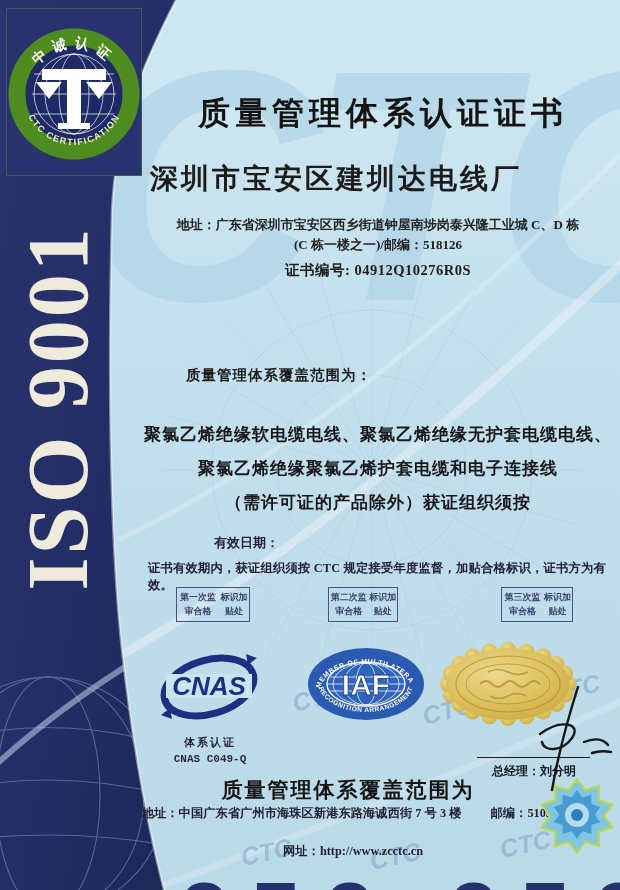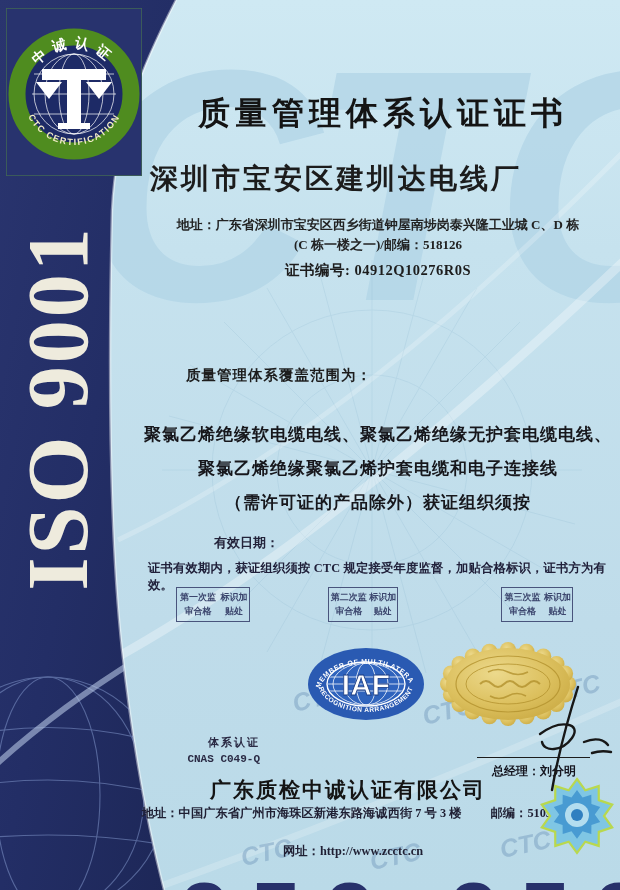--- a/index.html
+++ b/index.html
@@ -55,21 +55,21 @@
   .sbox{
     position:absolute;top:587px;height:33px;border:1px solid #49547c;
     display:flex;flex-direction:row;align-items:center;justify-content:center;
     font-weight:bold;font-size:9px;line-height:1.45;color:#3c466e;text-align:center;
   }
   .sbox.b1{left:176px;width:72px;}
   .sbox.b2{left:328px;width:68px;}
   .sbox.b3{left:501px;width:70px;}
 
   .cnas-logo{position:absolute;left:158px;top:648px;}
-  .cnas-sub{position:absolute;left:160px;top:735px;width:100px;text-align:right;color:#2a2a44;}
+  .cnas-sub{position:absolute;left:160px;top:735px;width:100px;text-align:center;color:#2a2a44;}
   .cnas-sub .t1{font-weight:bold;font-size:11px;letter-spacing:2px;}
   .cnas-sub .t2{font-family:"Liberation Mono","DejaVu Sans Mono",monospace;font-weight:bold;font-size:11px;margin-top:3px;}
   .iaf-logo{position:absolute;left:306px;top:646px;}
   .gold-seal{position:absolute;left:436px;top:640px;}
   .sig-svg{position:absolute;left:500px;top:682px;z-index:4;}
   .sig-line{position:absolute;left:477px;top:757px;width:113px;border-top:1.6px solid #1c1c1c;}
   .sig-row{position:absolute;left:492px;top:763px;width:126px;display:flex;font-weight:bold;font-size:12px;color:#15151f;}
   .footer-company{
     position:absolute;left:118px;top:776px;width:460px;text-align:center;
     font-family:"Liberation Sans","DejaVu Sans",sans-serif;
@@ -215,20 +215,31 @@
     </div>
     <div class="sbox b2">
       <div>第二次监审合格</div>
       <div>标识加贴处</div>
     </div>
     <div class="sbox b3">
       <div>第三次监审合格</div>
       <div>标识加贴处</div>
     </div>
 
+    <div class="cnas-logo">
+      <svg width="102" height="78" viewBox="0 0 102 78">
+        <g transform="rotate(-16 51 39)">
+          <ellipse cx="51" cy="39" rx="46" ry="27" fill="none" stroke="#1c2f80" stroke-width="7"></ellipse>
+        </g>
+        <rect x="8" y="26" width="86" height="24" fill="#c9e3ef"></rect>
+        <text x="51" y="47" text-anchor="middle" font-family="Liberation Sans, DejaVu Sans, sans-serif" font-weight="bold" font-style="italic" font-size="26" fill="#1c2f80">CNAS</text>
+        <path d="M88,6 L99,10 L90,17 Z" fill="#1c2f80"></path>
+        <path d="M14,71 L3,67 L12,60 Z" fill="#1c2f80"></path>
+      </svg>
+    </div>
     <div class="cnas-sub">
       <div class="t1">体系认证</div>
       <div class="t2">CNAS C049-Q</div>
     </div>
 
     <div class="iaf-logo">
       <svg width="120" height="76" viewBox="0 0 120 76">
         <defs>
           <path id="iaf-top" d="M 15,40 A 46,28 0 0 1 105,40"></path>
           <path id="iaf-bot" d="M 12,36 A 48,30 0 0 0 108,36"></path>
@@ -305,21 +316,21 @@
         <path d="M84,60 C96,55 104,58 108,63"></path>
         <path d="M92,71 C98,69 106,69 111,70"></path>
       </g>
     </svg>
     <div class="sig-line"></div>
     <div class="sig-row">
       <span>总经理：</span>
       <span>刘分明</span>
     </div>
 
-    <div class="footer-company">广东质检中诚认证有限公司</div>
+    <div class="footer-company">质量管理体系覆盖范围为</div>
     <div class="contact c1">
       <span>地址：中国广东省广州市海珠区新港东路海诚西街 7 号 3 楼</span><span class="gap"></span>
       <span>邮编：510330</span>
     </div>
     <div class="contact c3">
       <span>网址：http://www.zcctc.cn</span>
     </div>
 
     <div class="hologram">
       <svg width="80" height="80" viewBox="0 0 80 80">

